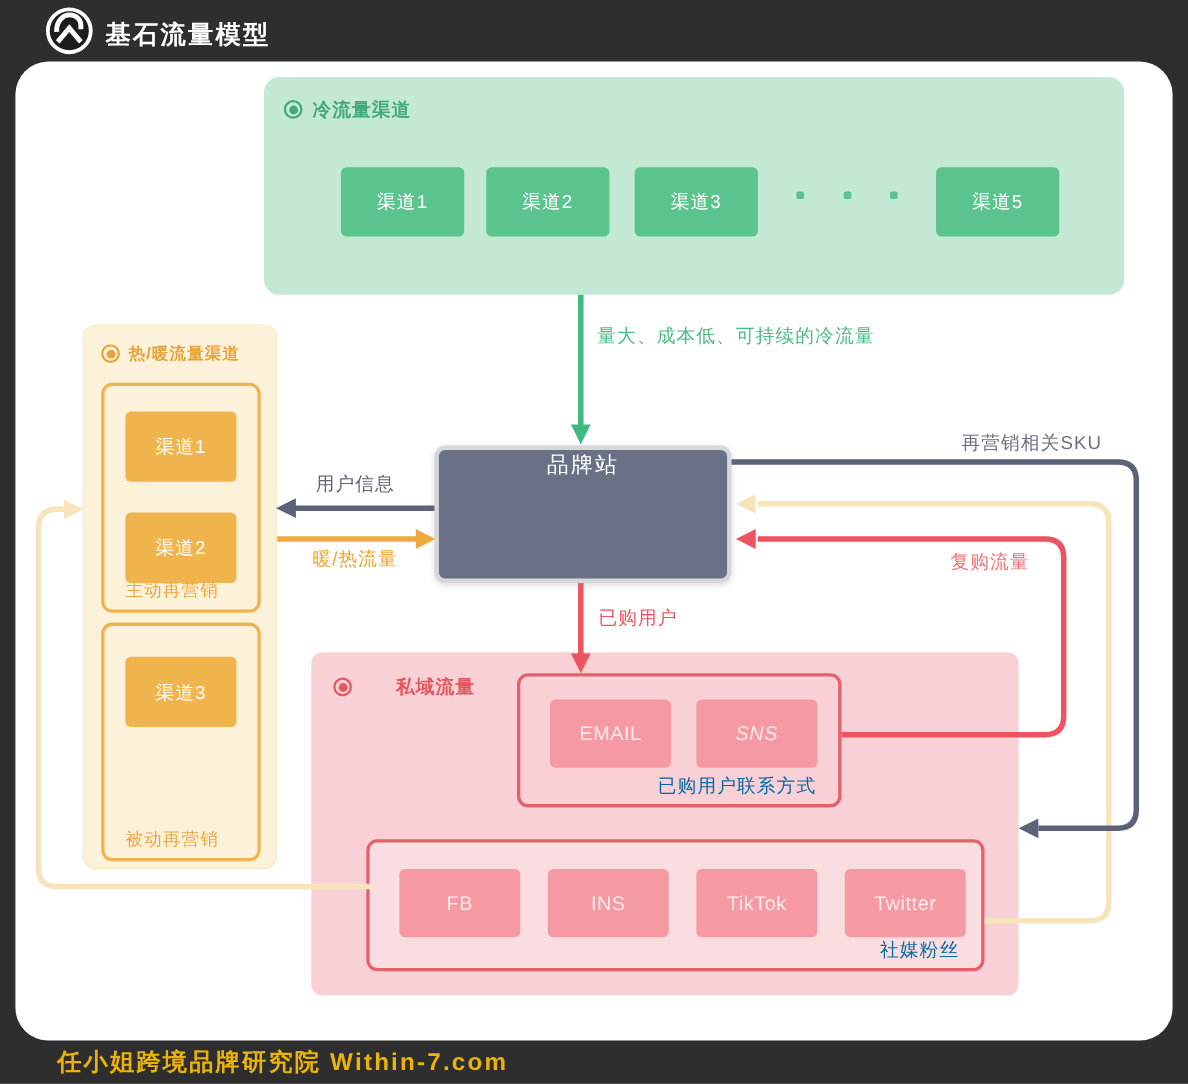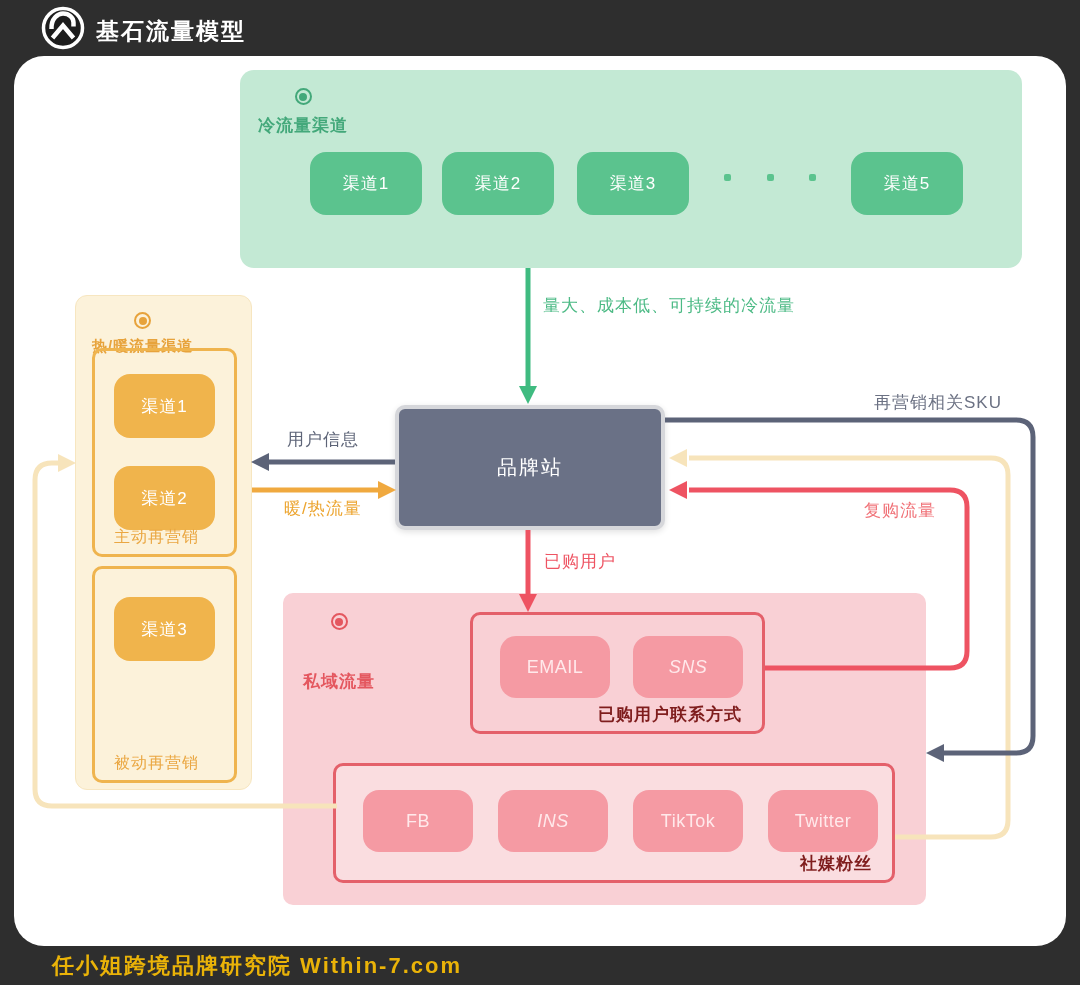--- a/index.html
+++ b/index.html
@@ -6,51 +6,51 @@
   *{box-sizing:border-box;}
   .canvas{position:relative;width:1080px;height:985px;background:#2e2e2e;overflow:hidden;
           font-family:"Liberation Sans","DejaVu Sans",sans-serif;}
   .card{position:absolute;left:14px;top:56px;width:1052px;height:890px;background:#ffffff;border-radius:30px;}
 
   
   .hdr-title{position:absolute;left:96px;top:16px;color:#fff;font-size:23px;font-weight:700;letter-spacing:2px;}
   .logo{position:absolute;left:40px;top:5px;width:46px;height:46px;}
 
   
-  .sec-title{position:absolute;display:flex;align-items:center;gap:9px;font-size:17px;font-weight:600;letter-spacing:1px;flex-direction:column;}
+  .sec-title{position:absolute;display:flex;align-items:center;gap:9px;font-size:17px;font-weight:600;letter-spacing:1px;}
   .bullseye{width:17px;height:17px;border-radius:50%;border:2px solid currentColor;display:inline-flex;align-items:center;justify-content:center;flex:0 0 auto;}
   .bullseye i{width:8px;height:8px;border-radius:50%;background:currentColor;display:block;}
 
   
-  .chip{position:absolute;display:flex;align-items:center;justify-content:center;color:#fff;font-size:17px;letter-spacing:1px;border-radius:16px;}
+  .chip{position:absolute;display:flex;align-items:center;justify-content:center;color:#fff;font-size:17px;letter-spacing:1px;border-radius:5px;}
 
   
   .cold{position:absolute;left:240px;top:70px;width:782px;height:198px;background:#c3e9d4;border-radius:14px;}
   .cold .sec-title{left:18px;top:18px;color:#43a87a;}
   .chip-green{background:#5bc38e;width:112px;height:63px;top:82px;}
   .dots{position:absolute;left:484px;top:104px;width:92px;display:flex;justify-content:space-between;}
   .dots i{width:7px;height:7px;background:#5bc38e;border-radius:2px;}
 
   
   .warm{position:absolute;left:75px;top:295px;width:177px;height:495px;background:#fcf2da;border-radius:12px;border:1px solid #f7e6c0;}
   .warm .sec-title{left:16px;top:16px;color:#e7a33c;font-size:15px;gap:8px;}
   .wgroup{position:absolute;left:16px;width:145px;border:3px solid #efb44e;border-radius:10px;}
   .wgroup .glabel{position:absolute;left:0;right:16px;bottom:6px;text-align:center;color:#eaa742;font-size:16px;letter-spacing:1px;}
   .chip-orange{background:#f0b44c;width:101px;height:64px;left:19px;}
 
   
   .brand{position:absolute;left:395px;top:405px;width:270px;height:125px;background:#6a7186;border:4px solid #d6d7db;
-         border-radius:10px;display:flex;align-items:center;justify-content:center;color:#fff;font-size:20px;letter-spacing:2px;
+         border-radius:10px;display:flex;align-items:flex-start;justify-content:center;color:#fff;font-size:20px;letter-spacing:2px;
          box-shadow:0 2px 6px rgba(0,0,0,0.12);}
 
   
   .priv{position:absolute;left:283px;top:593px;width:643px;height:312px;background:#f9d0d5;border-radius:10px;}
   .priv .sec-title{left:20px;top:20px;color:#e4575f;gap:40px;}
   .psub{position:absolute;border:3px solid #e4606a;border-radius:10px;}
-  .psub .plabel{position:absolute;right:20px;bottom:5px;color:#7f1d1d;font-size:17px;letter-spacing:1px;font-weight:bold;}
+  .psub .plabel{position:absolute;right:20px;bottom:5px;color:#0369a1;font-size:17px;letter-spacing:1px;}
   .contact{left:187px;top:19px;width:295px;height:122px;}
   .social{left:50px;top:170px;width:562px;height:120px;background:rgba(255,255,255,0.28);}
   .chip-pink{background:#f59aa3;width:110px;height:62px;top:21px;font-size:18px;letter-spacing:0.5px;color:#ffe9eb;}
 
   
   .flabel{position:absolute;font-size:17px;letter-spacing:1px;}
 
   
   .arrows{position:absolute;left:0;top:0;width:1080px;height:985px;pointer-events:none;}
 
@@ -114,21 +114,21 @@
         </span>
       <span>私域流量</span>
     </div>
     <div class="psub contact">
       <div class="chip chip-pink" style="left:27px;">EMAIL</div>
       <div class="chip chip-pink" style="left:160px;font-style:italic;">SNS</div>
       <div class="plabel">已购用户联系方式</div>
     </div>
     <div class="psub social">
       <div class="chip chip-pink" style="left:27px;top:24px;">FB</div>
-      <div class="chip chip-pink" style="left:162px;top:24px;font-style:italic;">INS</div>
+      <div class="chip chip-pink" style="left:162px;top:24px;">INS</div>
       <div class="chip chip-pink" style="left:297px;top:24px;">TikTok</div>
       <div class="chip chip-pink" style="left:432px;top:24px;">Twitter</div>
       <div class="plabel">社媒粉丝</div>
     </div>
   </div>
 
   <div class="brand">
     <span>品牌站</span>
   </div>
 

